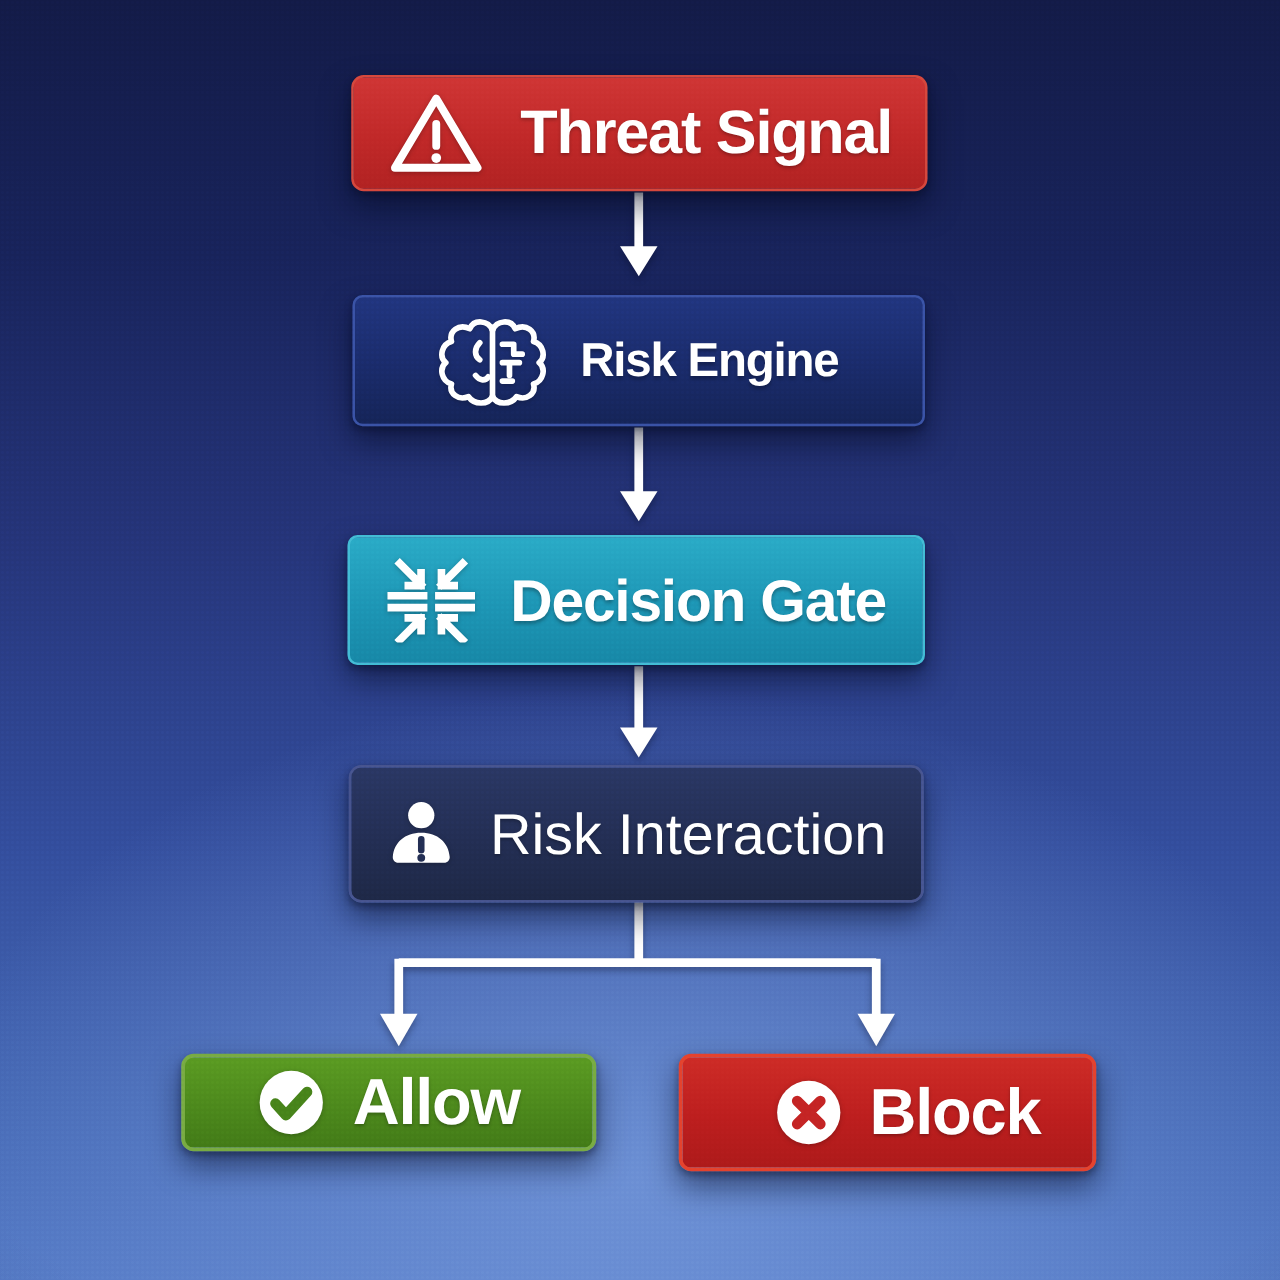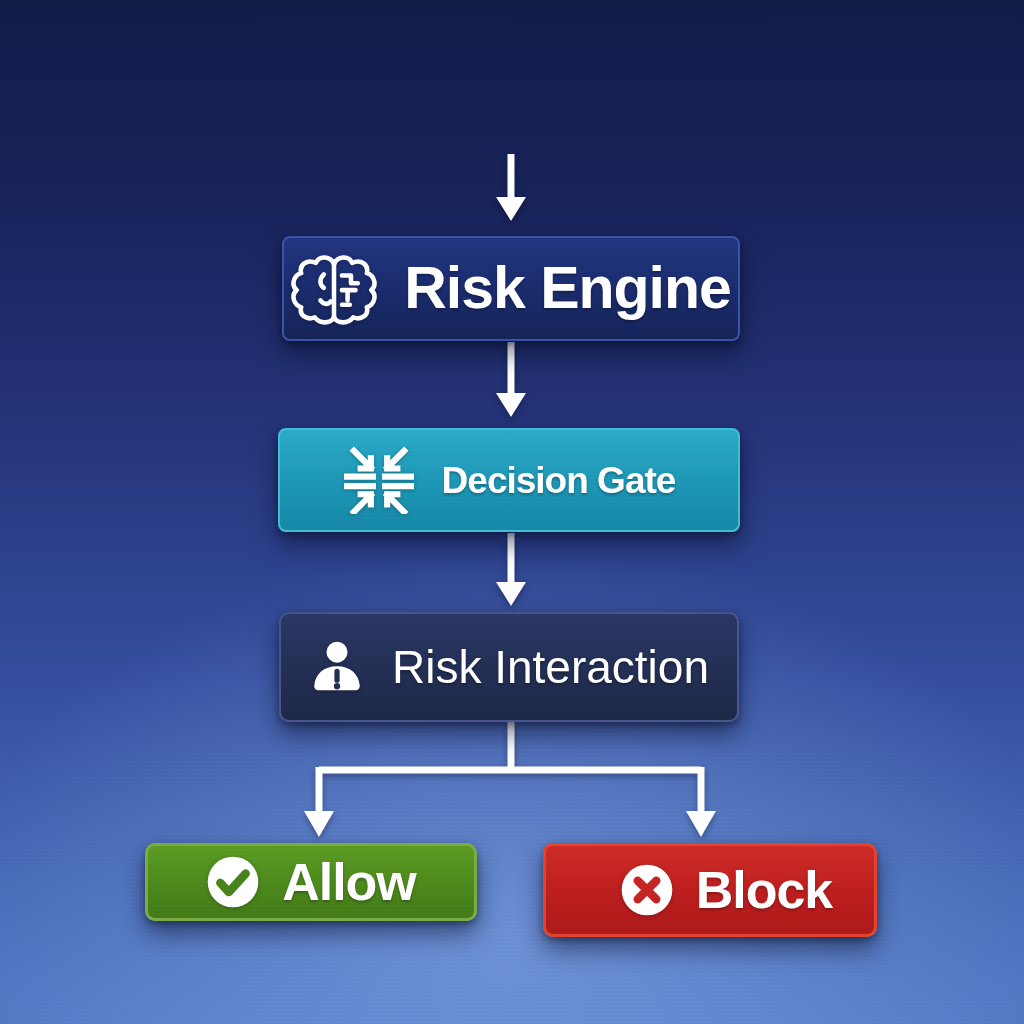--- a/index.html
+++ b/index.html
@@ -30,26 +30,26 @@
   .node svg{flex:0 0 auto;filter:drop-shadow(0 1px 2px rgba(0,0,0,.25));}
 
   .threat{left:281px;top:60px;width:461px;height:93px;
     background:linear-gradient(180deg,#cf3534 0%,#c02828 55%,#b12222 100%);
     border:2px solid #d6473c;}
   .threat .label{font-size:49px;font-weight:bold;}
 
   .risk{left:282px;top:236px;width:458px;height:105px;
     background:linear-gradient(180deg,#21357e 0%,#1a2b6a 55%,#152457 100%);
     border:2px solid #3a53a6;border-radius:8px;}
-  .risk .label{font-size:59px;font-weight:bold;}
+  .risk .label{font-size:38px;font-weight:bold;}
 
   .decision{left:278px;top:428px;width:462px;height:104px;
     background:linear-gradient(180deg,#2aaac6 0%,#1d95b4 55%,#1787a6 100%);
     border:2px solid #42bcd4;border-radius:8px;}
-  .decision .label{font-size:37px;font-weight:bold;}
+  .decision .label{font-size:47px;font-weight:bold;}
 
   .user{left:279px;top:612px;width:460px;height:110px;
     background:linear-gradient(180deg,#2a3763 0%,#232e53 55%,#1e2846 100%);
     border:2px solid #47548e;}
   .user .label{font-size:46px;font-weight:400;letter-spacing:0px;}
 
   .allow{left:145px;top:843px;width:332px;height:78px;gap:22px;
     background:linear-gradient(180deg,#5a9a22 0%,#4c881c 55%,#427a17 100%);
     border:3px solid #78ab42;}
   .allow .label{font-size:52px;font-weight:bold;}
@@ -84,20 +84,28 @@
       <polygon points="496,582 526,582 511,606" fill="#ffffff"></polygon>
     </g>
 
     <g>
       <path d="M511 722 V770 M319 770 H701 M319 767 V813 M701 767 V813" fill="none" stroke="#ffffff" stroke-width="7"></path>
       <polygon points="304,811 334,811 319,837" fill="#ffffff"></polygon>
       <polygon points="686,811 716,811 701,837" fill="#ffffff"></polygon>
     </g>
   </svg>
 
+  <div class="node threat">
+    <svg width="80" height="68" viewBox="0 0 80 70">
+      <path d="M40 6 L74 63 H6 Z" fill="none" stroke="#ffffff" stroke-width="6.5" stroke-linejoin="round"></path>
+      <line x1="40" y1="27" x2="40" y2="45" stroke="#ffffff" stroke-width="6.5" stroke-linecap="round"></line>
+      <circle cx="40" cy="55" r="4" fill="#ffffff"></circle>
+    </svg>
+    <span class="label">Threat Signal</span>
+  </div>
 
   <div class="node risk">
     <svg width="86" height="76" viewBox="0 0 76 66">
       <g fill="none" stroke="#ffffff" stroke-width="4" stroke-linecap="round" stroke-linejoin="round">
         <path d="M38 11 C35 4 25 3 22 10 C14 6 7 12 9 19 C2 21 0 30 5 34 C0 38 2 47 9 49 C7 56 14 61 21 58 C25 64 35 64 38 58"></path>
         <path d="M38 11 C41 4 51 3 54 10 C62 6 69 12 67 19 C74 21 76 30 71 34 C76 38 74 47 67 49 C69 56 62 61 55 58 C51 64 41 64 38 58"></path>
         <path d="M38 9 V59"></path>
         <path d="M45 21 H53 V28 H59"></path>
         <path d="M45 34 H57 M50 34 V43"></path>
         <path d="M45 47 H52"></path>

